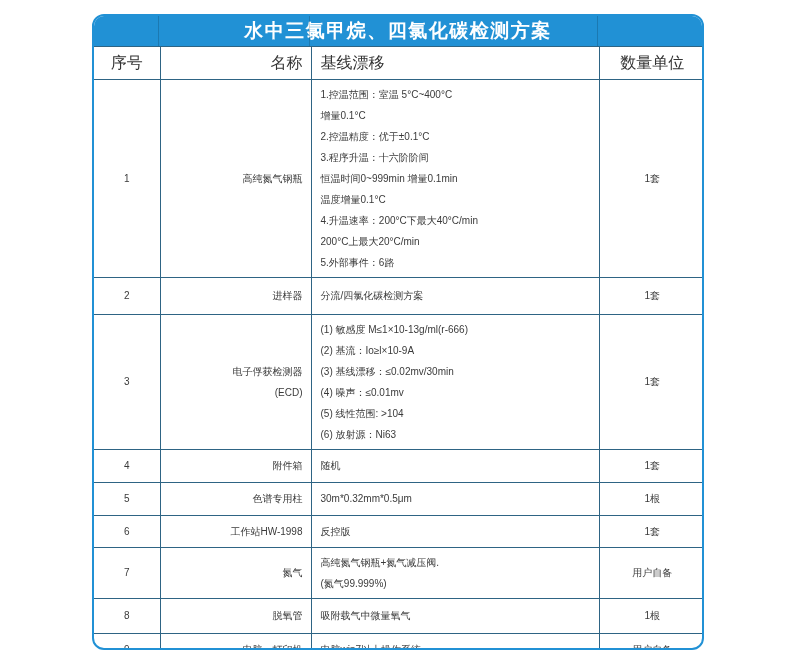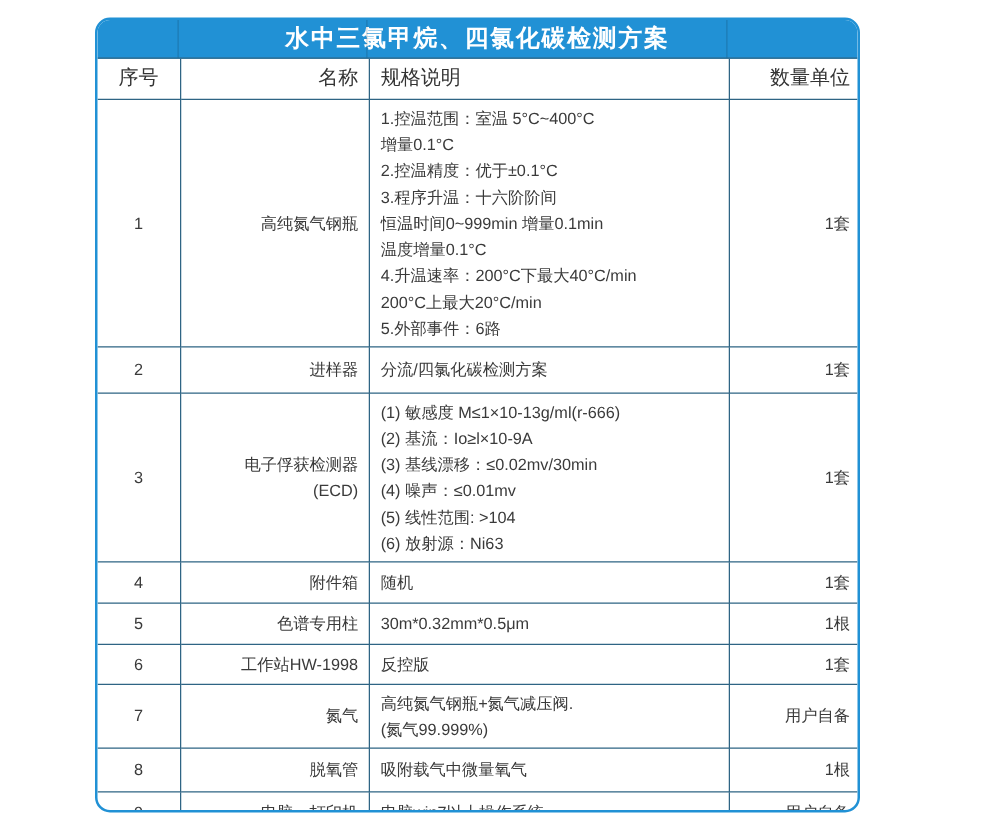--- a/index.html
+++ b/index.html
@@ -2,46 +2,46 @@
 <html lang="zh"><head>
 <meta charset="utf-8">
 <style>
   html,body{margin:0;padding:0;}
   body{
     width:790px;height:660px;background:#ffffff;position:relative;
     font-family:"Liberation Sans","DejaVu Sans",sans-serif;
     -webkit-font-smoothing:antialiased;
   }
   .card{
-    position:absolute;left:76px;top:14px;width:612px;height:636px;
+    position:absolute;left:92px;top:14px;width:612px;height:636px;
     box-sizing:border-box;border:2px solid #2191d5;border-radius:12px;
     overflow:hidden;background:#ffffff;
   }
   .title-band{
     position:relative;height:30px;background:#2191d5;
     display:flex;align-items:center;justify-content:center;
     color:#ffffff;font-weight:bold;font-size:19px;letter-spacing:1.5px;
     border-bottom:1px solid #2e6484;
   }
   .tdiv{position:absolute;top:0;bottom:0;width:1px;background:rgba(0,0,0,0.16);}
   table.spec{
     border-collapse:collapse;table-layout:fixed;width:608px;
   }
   table.spec td{
-    border:1px solid #2e6484;color:#3a3a3a;font-size:13px;line-height:21px;
+    border:1px solid #2e6484;color:#3a3a3a;font-size:10px;line-height:21px;
     vertical-align:middle;box-sizing:border-box;overflow:hidden;
   }
   table.spec td:first-child{border-left:0;}
   table.spec td:last-child{border-right:0;}
   table.spec tr:first-child td{border-top:0;}
   table.spec tr:last-child td{border-bottom:0;}
   .c-no{text-align:center;padding:4px 2px;}
   .c-name{text-align:right;padding:4px 8px 4px 10px;white-space:pre-line;}
   .c-spec{text-align:left;padding:4px 8px 4px 9px;white-space:pre-line;}
-  .c-qty{text-align:right;padding:4px 6px 4px 9px;margin-top:21px;}
+  .c-qty{text-align:center;padding:4px 6px 4px 9px;margin-top:21px;}
   tr.hdr td{font-size:16px;color:#333333;}
 </style>
 </head>
 <body>
 
 <div class="card">
   <div class="title-band">
     <i class="tdiv" style="left:64px"></i>
     <i class="tdiv" style="left:215px"></i>
     <i class="tdiv" style="left:503px"></i>
@@ -52,21 +52,21 @@
     <colgroup>
       <col style="width:66px">
         <col style="width:151px">
         <col style="width:288px">
         <col style="width:103px">
     </colgroup>
     <tbody>
         <tr class="hdr" style="height:32px">
       <td class="c-no">序号</td>
       <td class="c-name">名称</td>
-      <td class="c-spec">规格说明</td>
+      <td class="c-spec">基线漂移</td>
       <td class="c-qty">数量单位</td>
     </tr>
     <tr style="height:190px">
       <td class="c-no">1</td>
       <td class="c-name">高纯氮气钢瓶</td>
       <td class="c-spec">1.控温范围：室温 5°C~400°C
 增量0.1°C
 2.控温精度：优于±0.1°C
 3.程序升温：十六阶阶间
 恒温时间0~999min 增量0.1min

